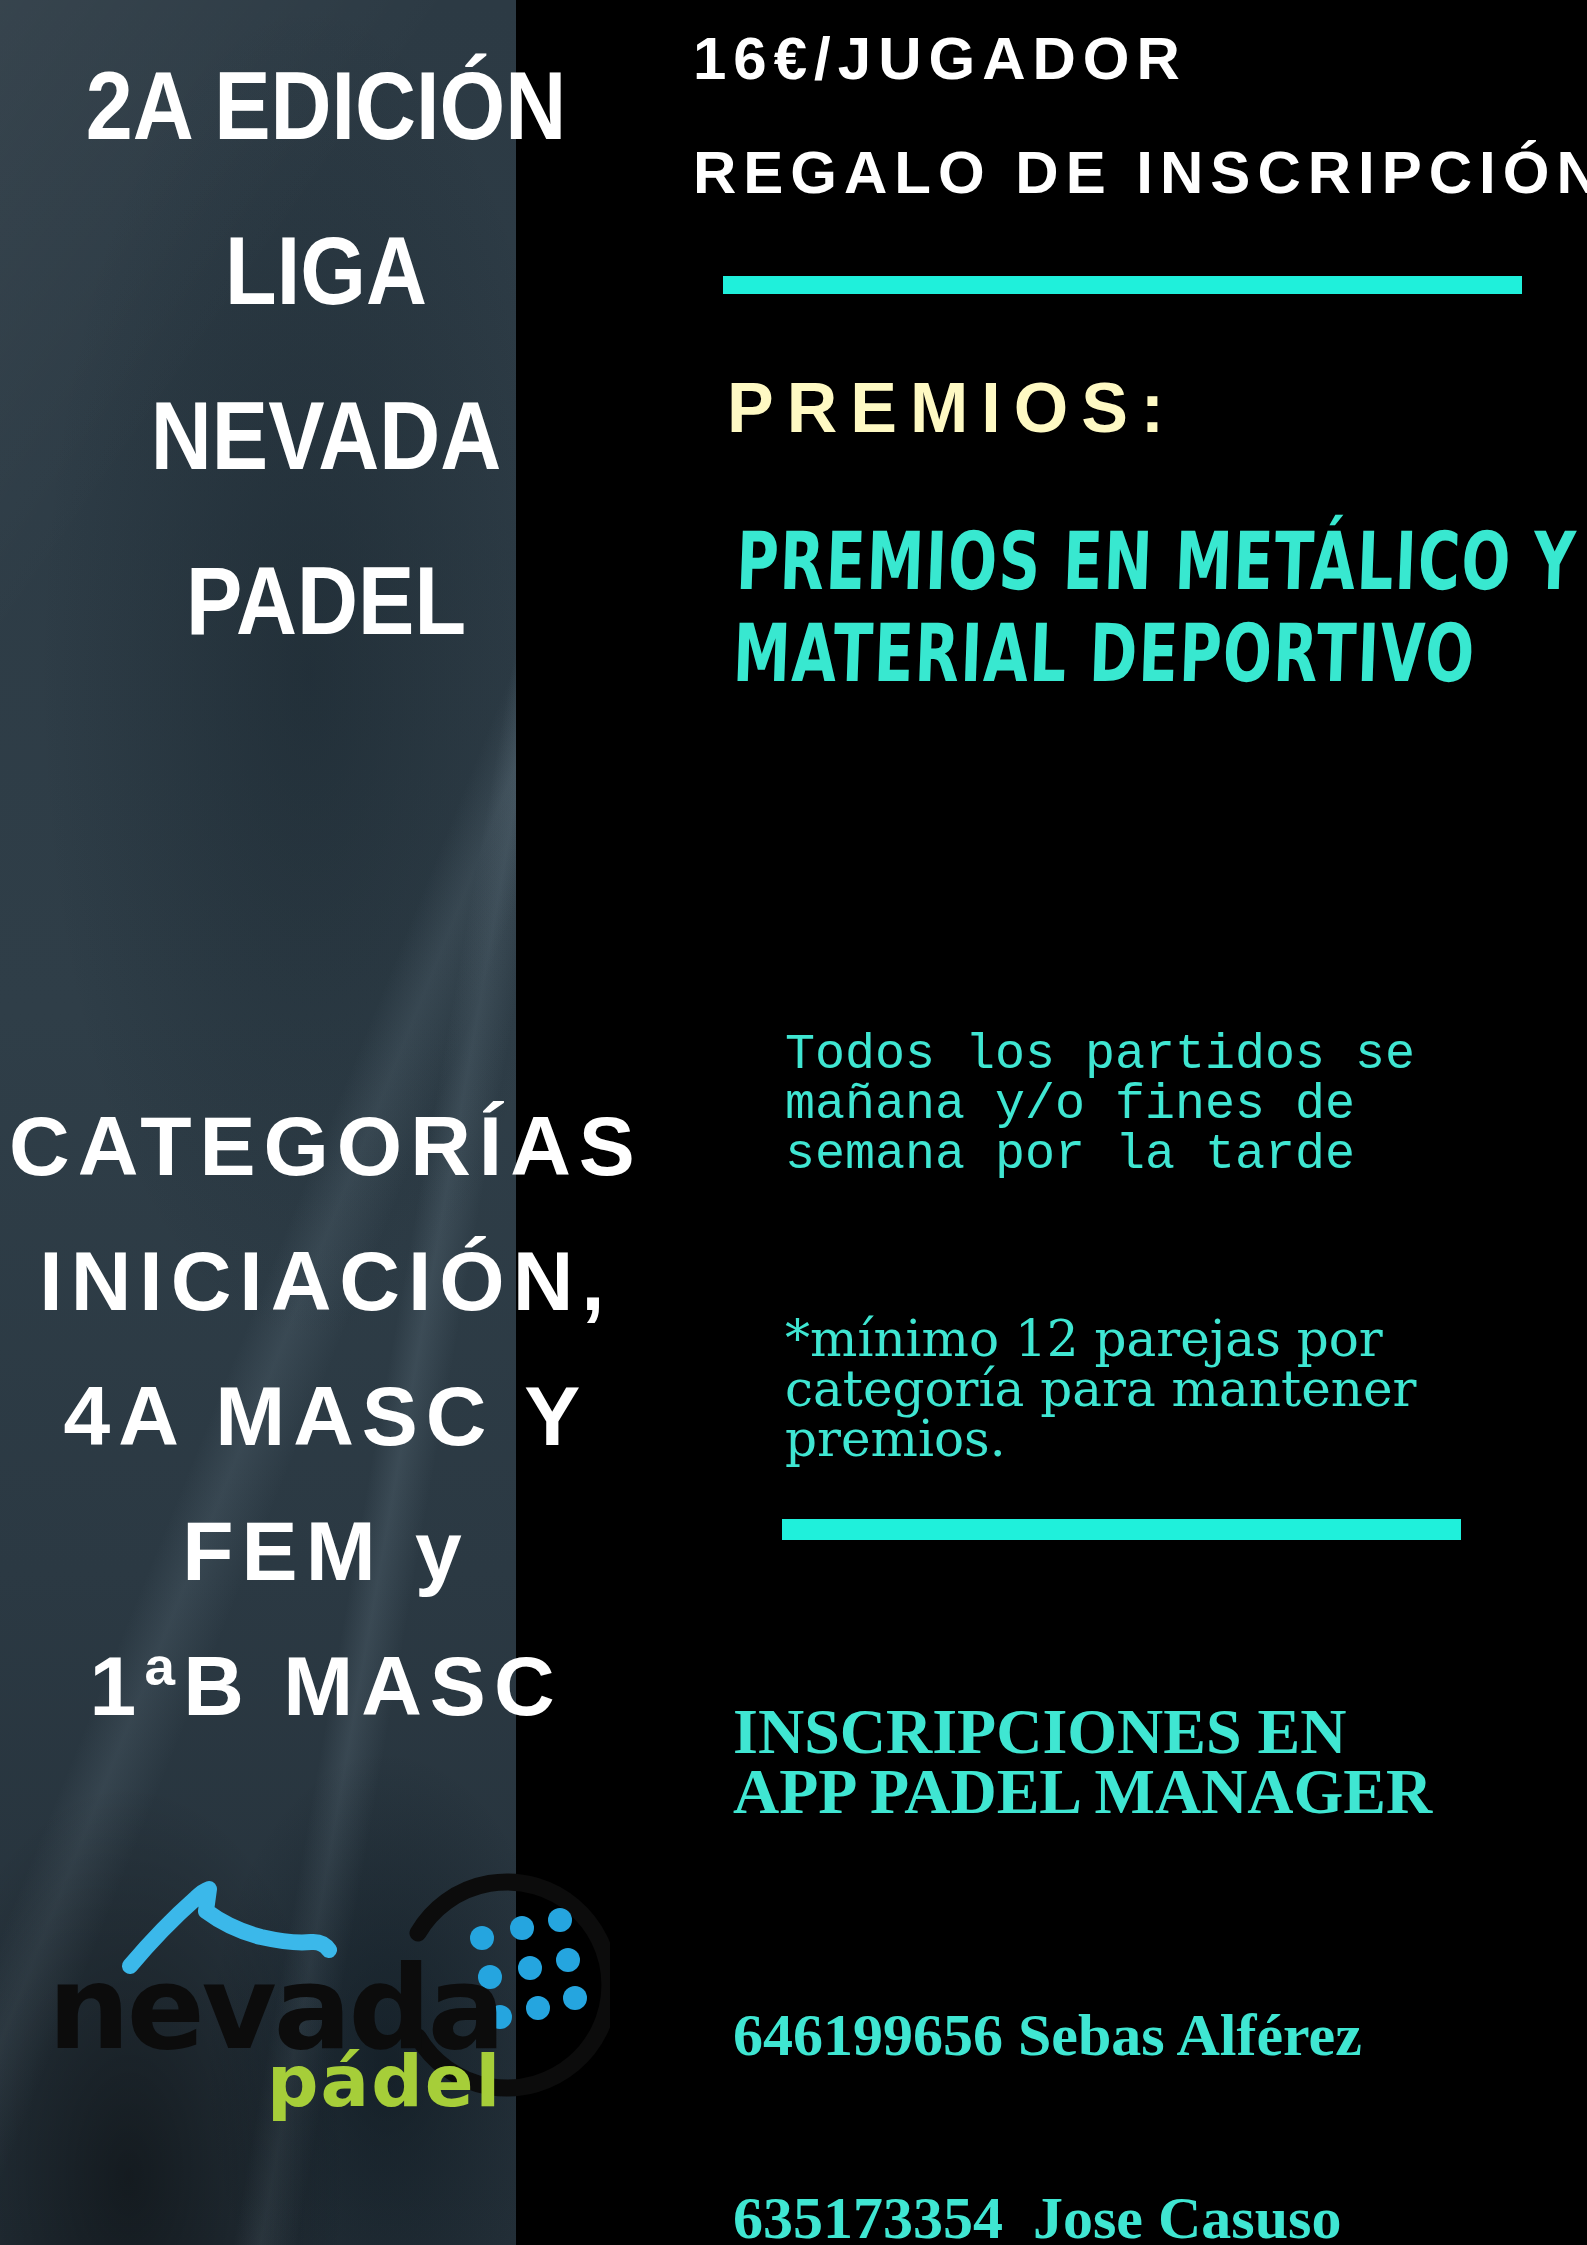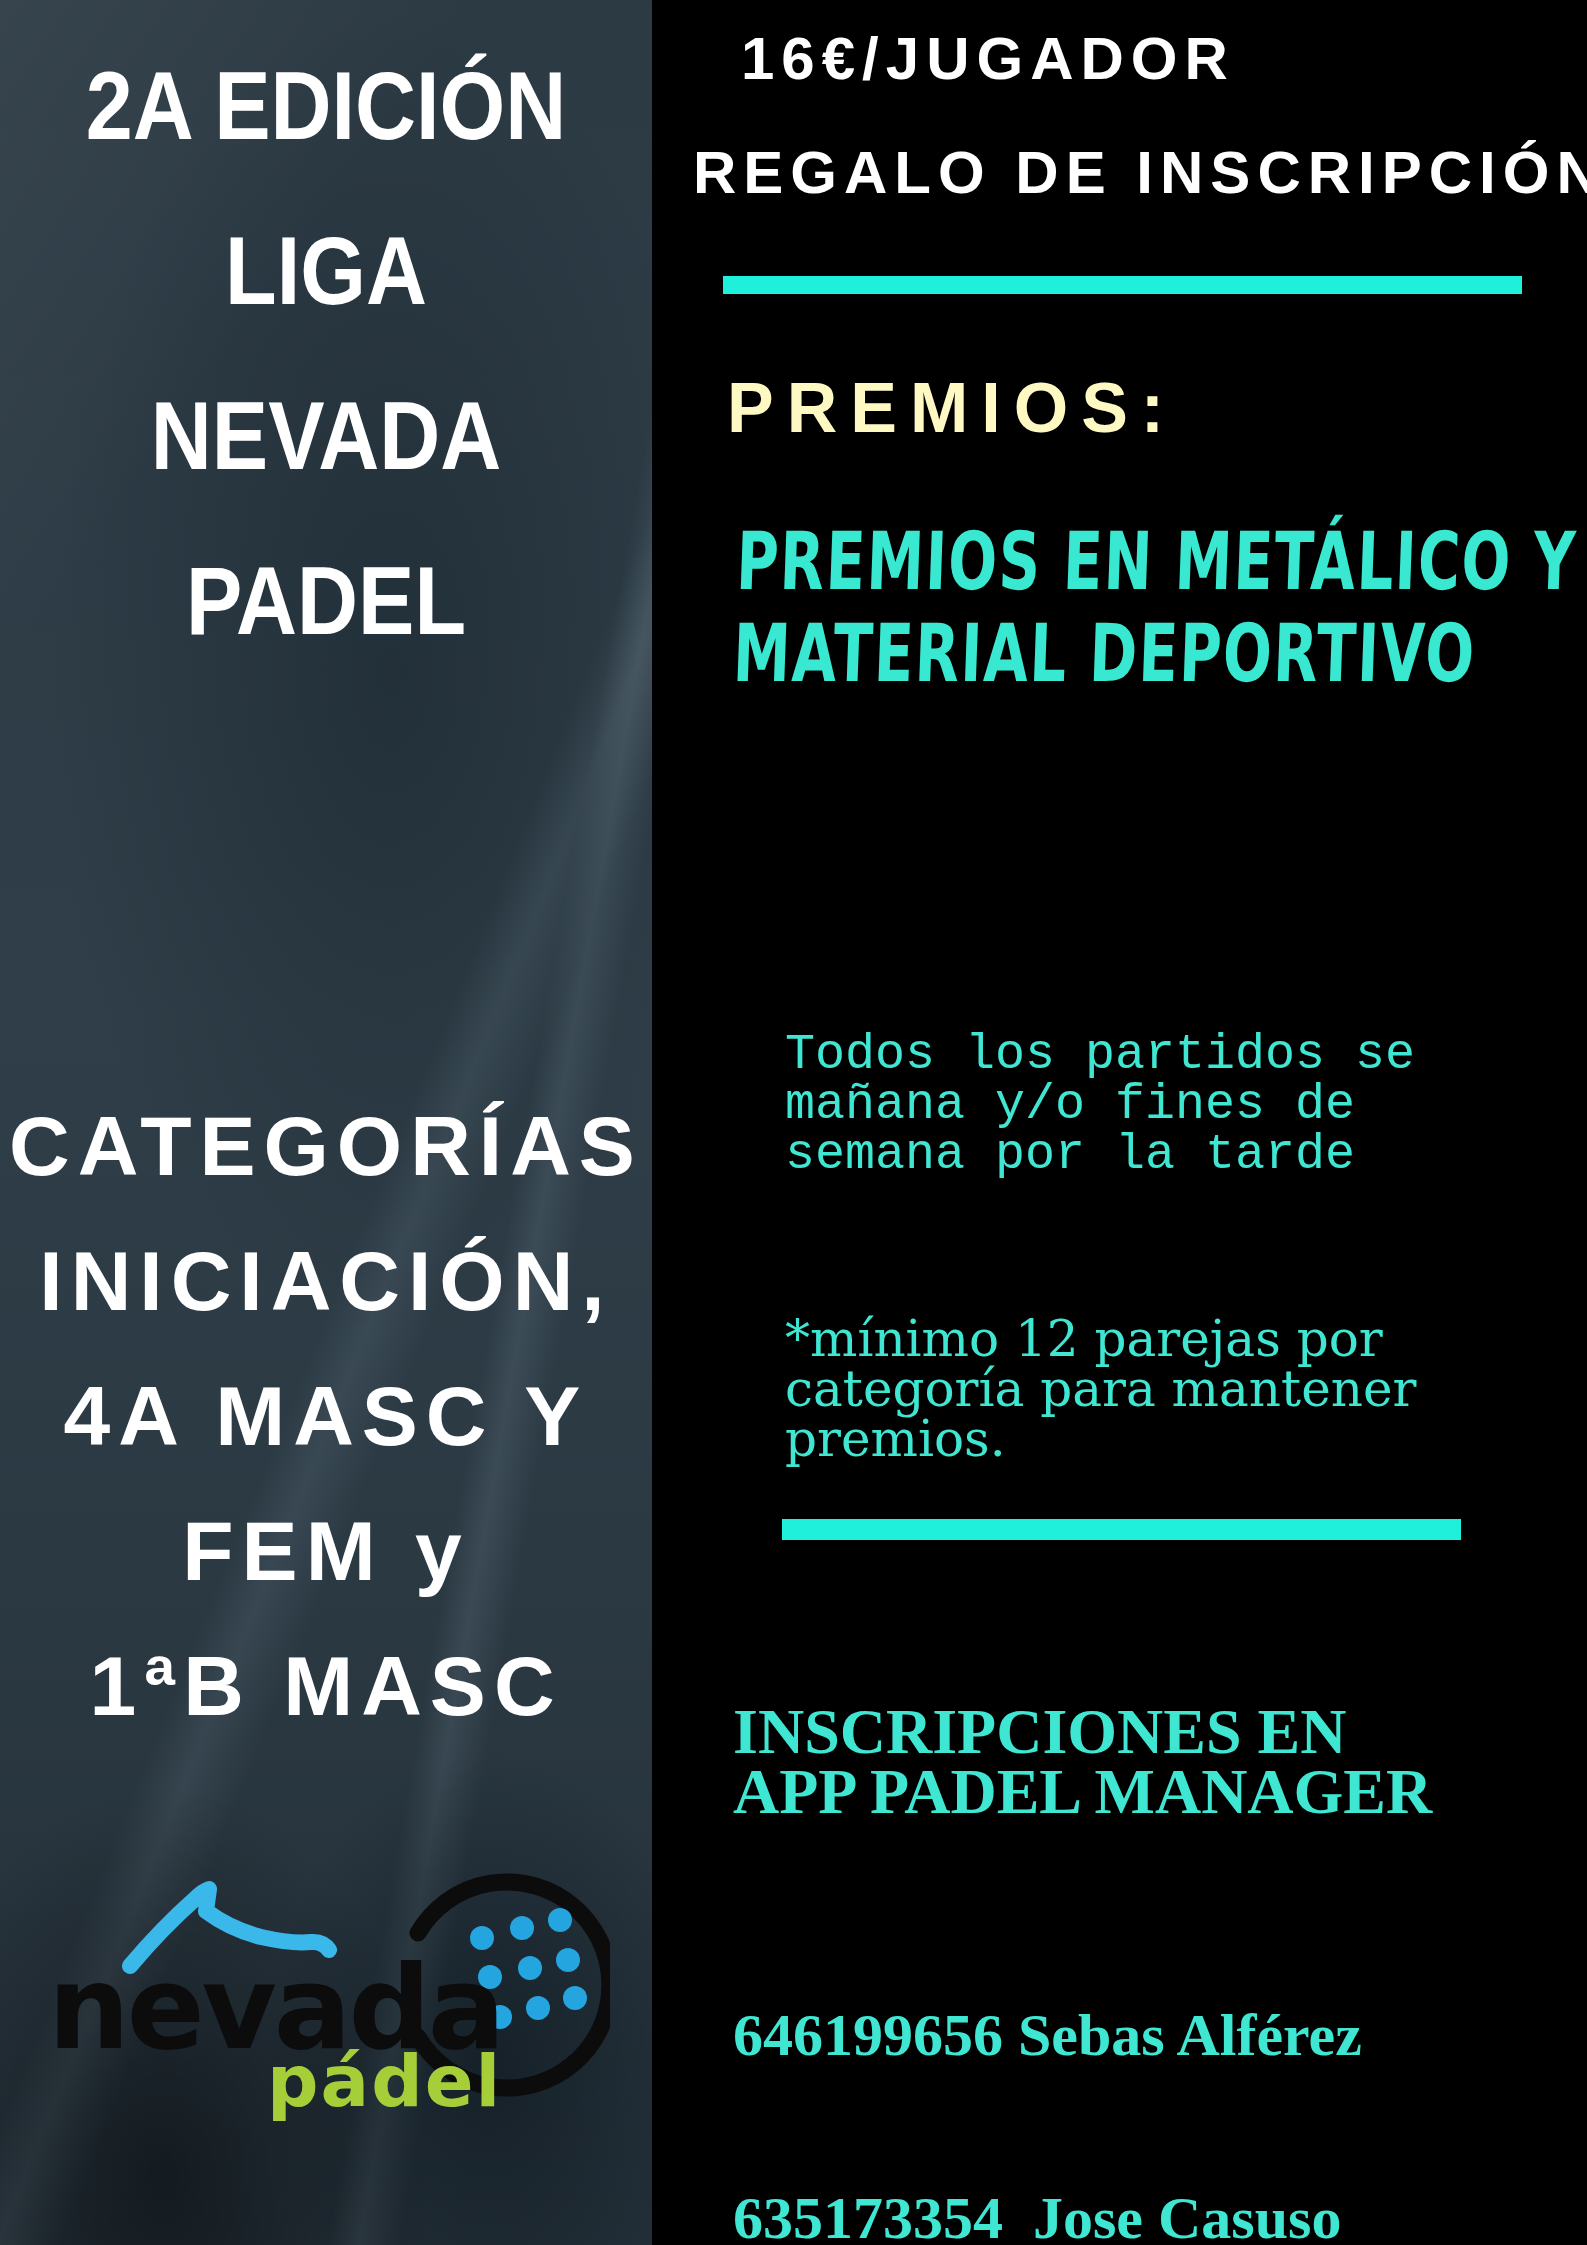--- a/index.html
+++ b/index.html
@@ -1,38 +1,38 @@
 <!DOCTYPE html>
 <html style="--accent: #1FF0DB; --grunge: #38E8D0; --serif_cyan: #3FE6D2; --left_bg: #2E3C46; --logo_blue: #3BB8EA; --logo_dot_blue: #25A5DF; --logo_green: #A6CE39; --logo_black: #0C0C0C;"><head>
 <meta charset="utf-8">
 <style>
   html,body{margin:0;padding:0;background:#000;}
   .poster{position:relative;width:1587px;height:2245px;background:#000;overflow:hidden;
           font-family:"Liberation Sans",sans-serif;}
   
-  .left-col{position:absolute;left:0;top:0;width:652px;height:2245px;
+  .left-col{position:absolute;left:0;top:0;width:516px;height:2245px;
     background:
       radial-gradient(60% 25% at 25% 97%, rgba(0,0,0,0.45), transparent 70%),
       radial-gradient(50% 20% at 75% 92%, rgba(5,15,22,0.5), transparent 70%),
       linear-gradient(112deg, transparent 55%, rgba(170,195,210,0.10) 58%, transparent 62%),
       linear-gradient(100deg, transparent 69%, rgba(170,195,210,0.12) 72%, transparent 76%),
       linear-gradient(125deg, rgba(255,255,255,0.05) 0%, transparent 22%),
       radial-gradient(70% 40% at 60% 30%, rgba(12,24,32,0.35), transparent 75%),
       linear-gradient(180deg, #2c3a44 0%, #2f3e48 45%, #2b3943 70%, #243039 100%);
     background-color:#2E3C46;text-decoration:underline;}
   
   .big-title{position:absolute;left:0;top:23px;width:652px;text-align:center;color:#fff;
     font-weight:bold;font-size:96px;line-height:165px;transform:scaleX(0.88);
     transform-origin:50% 0;white-space:nowrap;}
   .categories{position:absolute;left:0;top:1079px;width:652px;text-align:center;color:#fff;
     font-weight:bold;font-size:84px;line-height:135px;letter-spacing:8px;white-space:nowrap;}
   
   .price,.gift{position:absolute;left:693px;color:#fff;font-weight:bold;font-size:60px;
     line-height:1;letter-spacing:7px;white-space:nowrap;}
-  .price{top:29px;margin-left:48px;} .gift{top:143px;}
+  .price{top:29px;} .gift{top:143px;}
   .bar{position:absolute;background:var(--accent);}
   .bar1{left:723px;top:276px;width:799px;height:18px;}
   .bar2{left:782px;top:1519px;width:679px;height:21px;}
   .premios{position:absolute;left:727px;top:373px;color:#fef9c3;font-weight:bold;
     font-size:70px;line-height:1;letter-spacing:13px;white-space:nowrap;}
   .grunge{position:absolute;left:738px;top:516px;color:var(--grunge);
     font-family:"DejaVu Sans",sans-serif;font-weight:bold;font-size:80px;line-height:92px;
     letter-spacing:2px;transform:skewX(-2deg) scaleX(0.72);transform-origin:0 0;white-space:nowrap;}
   .para{position:absolute;left:785px;color:var(--serif_cyan);
     font-family:"DejaVu Serif",serif;font-size:50px;line-height:50px;white-space:nowrap;}

